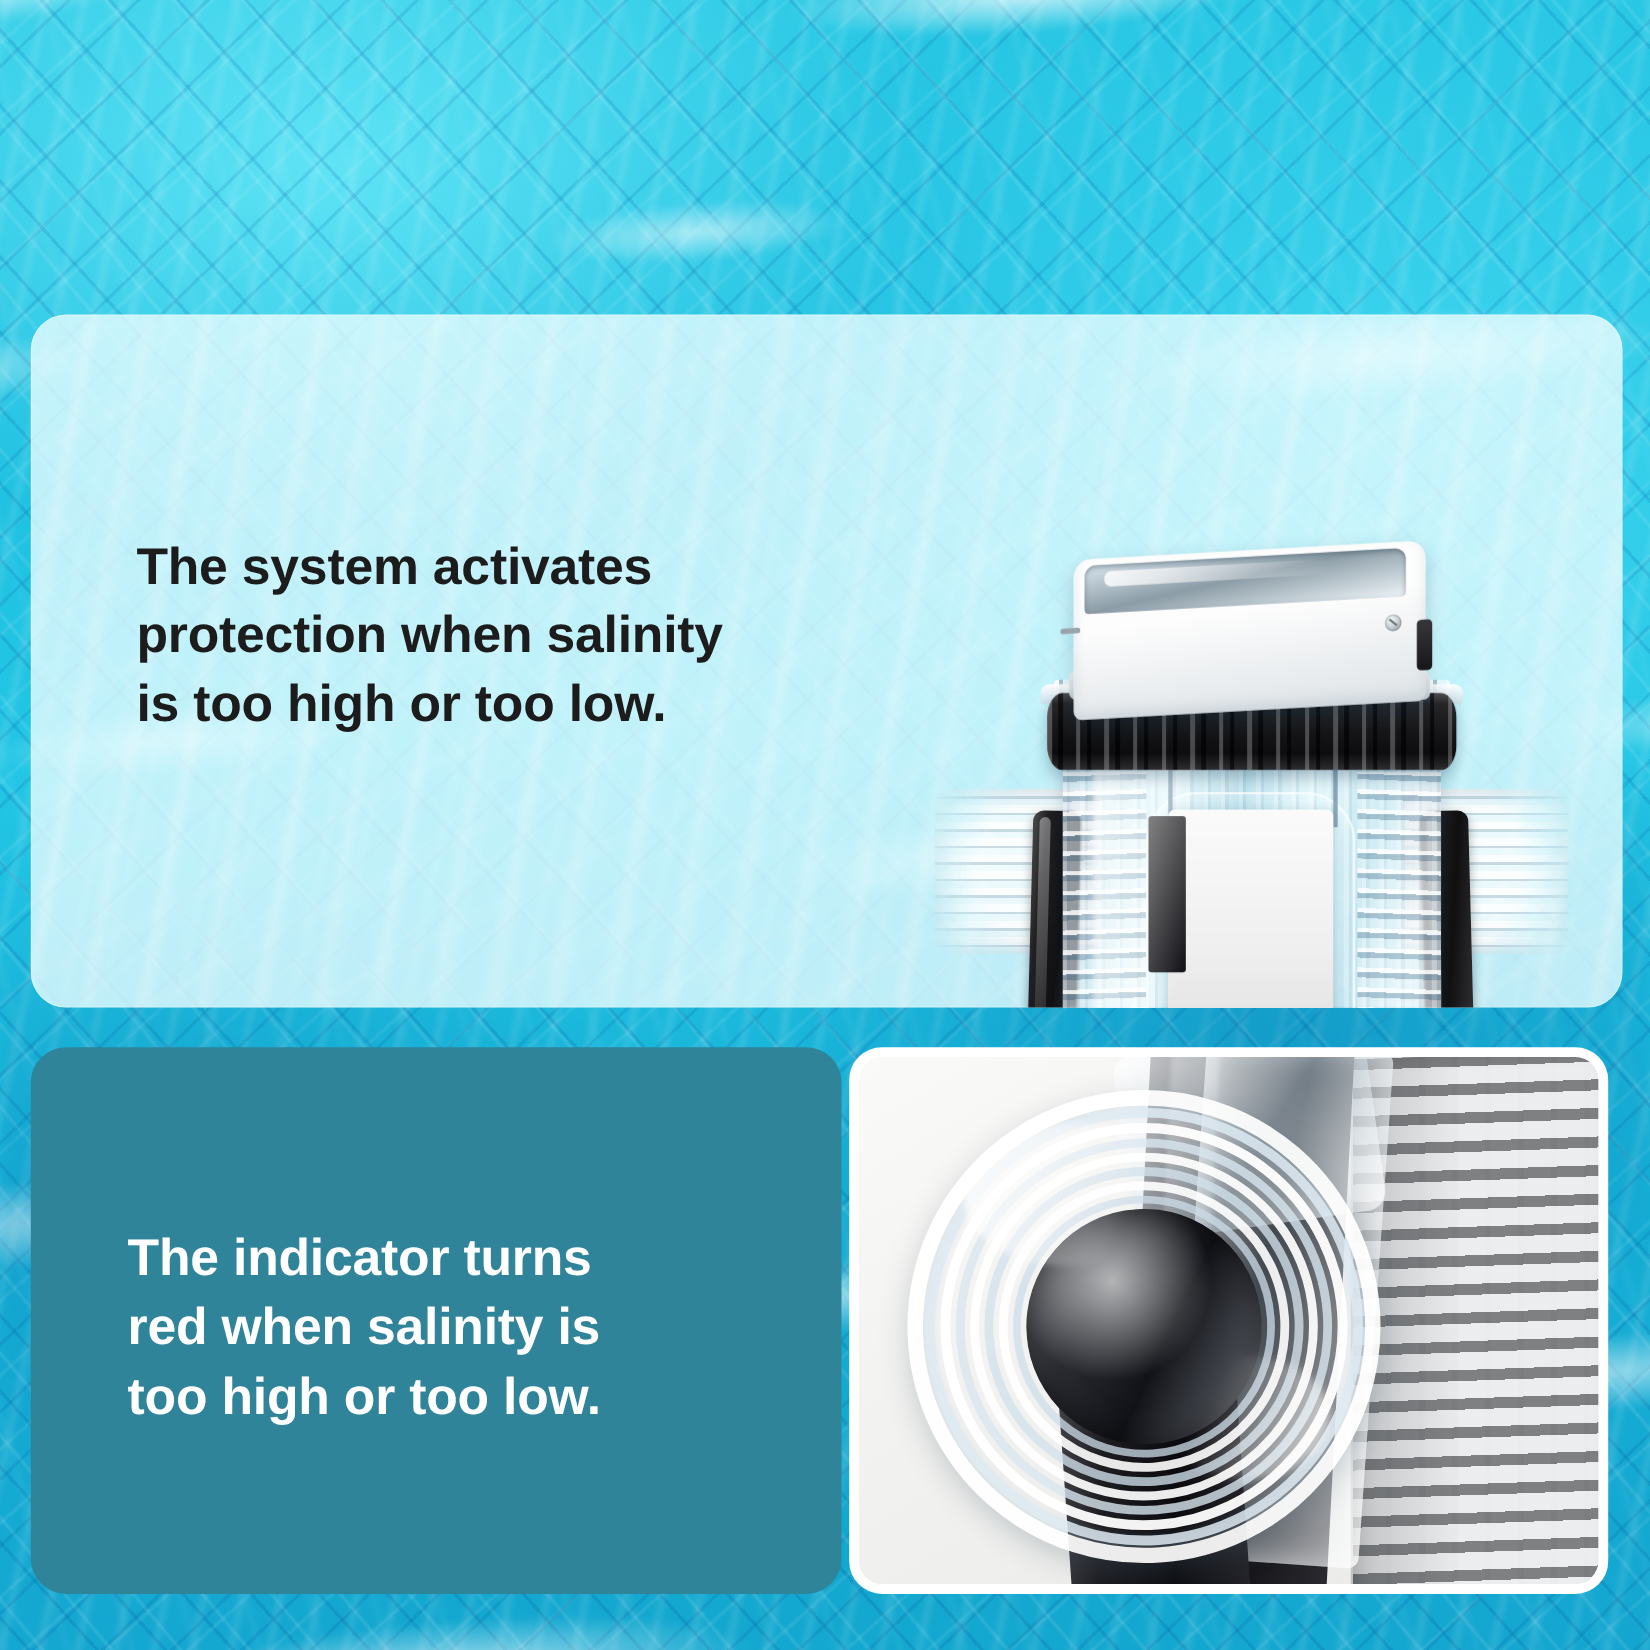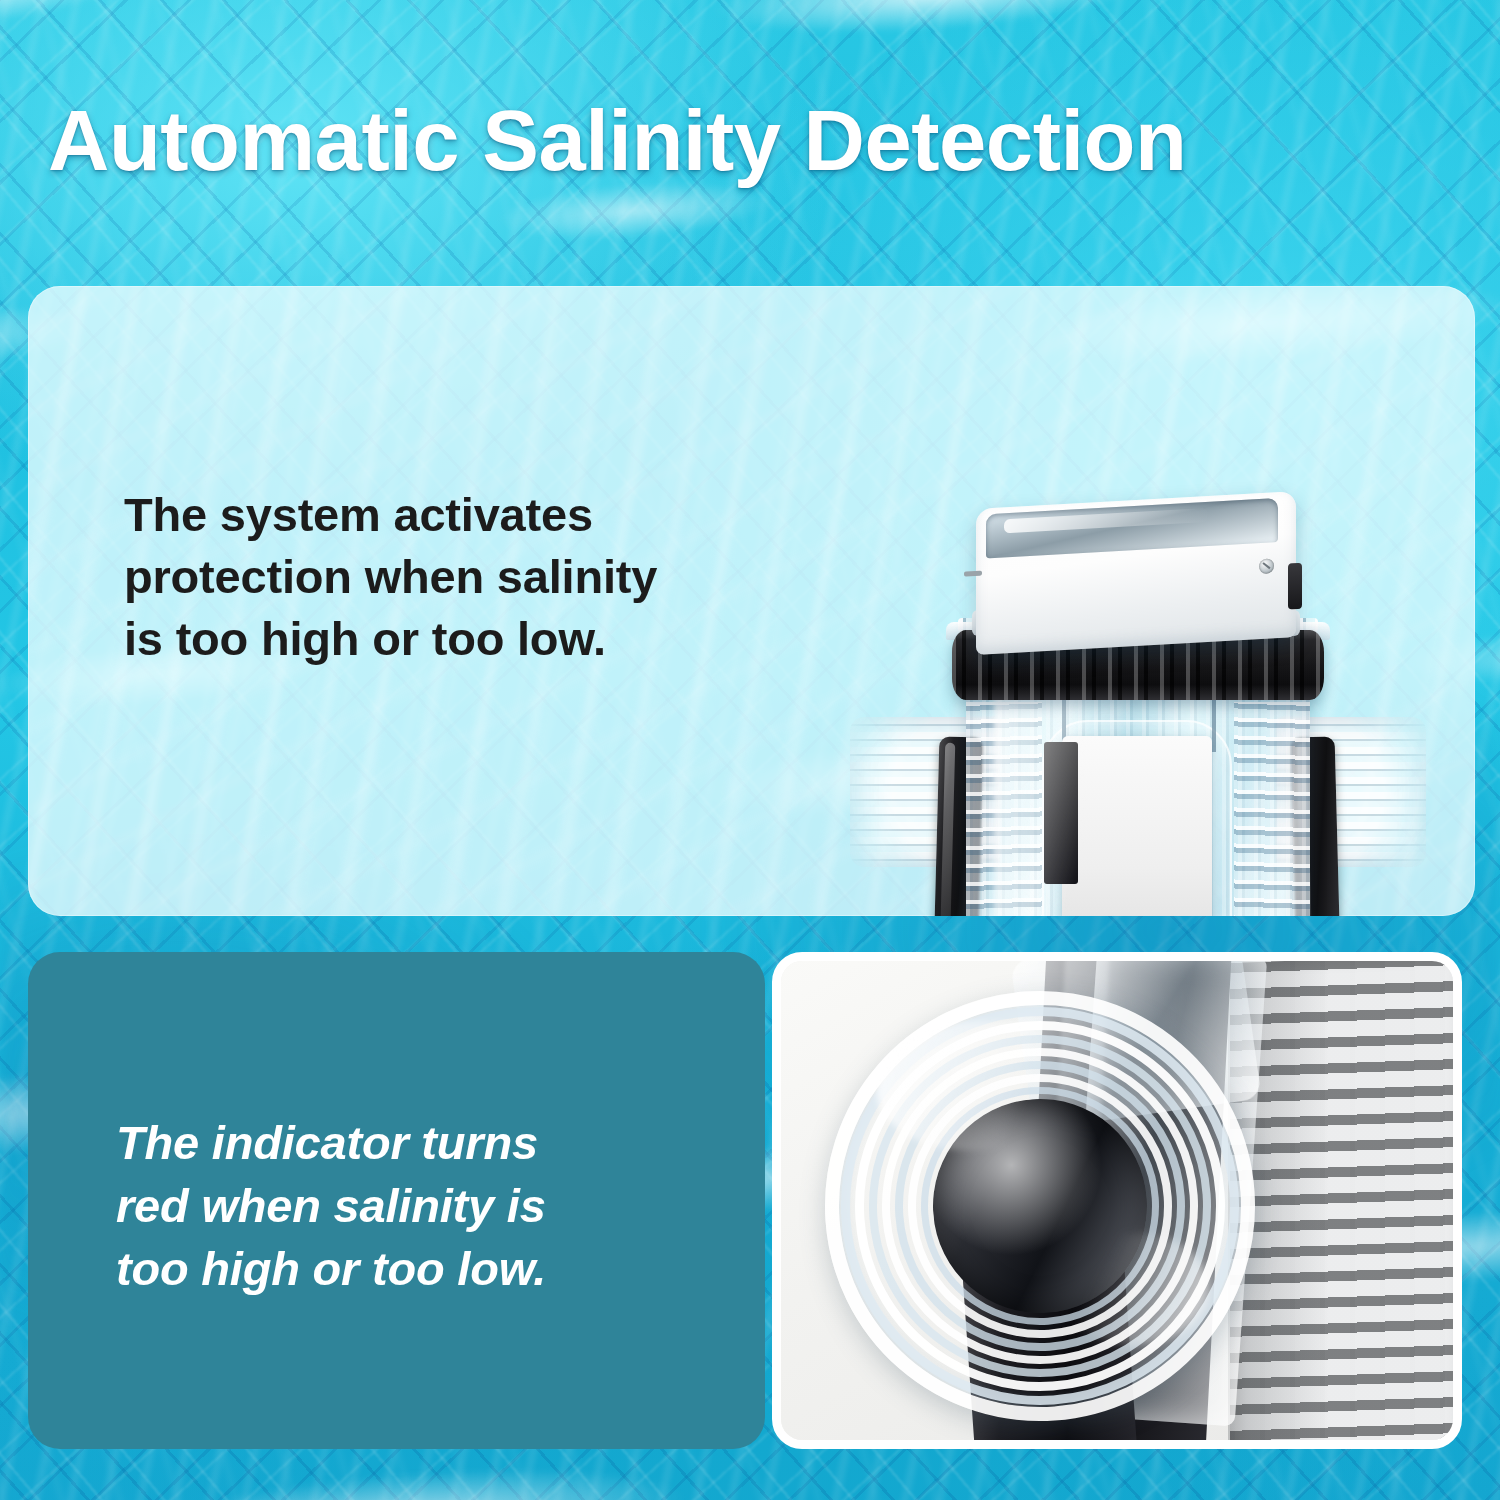--- a/index.html
+++ b/index.html
@@ -145,21 +145,20 @@
   }
   .txt-teal{
     position:absolute;
     left:88px; top:160px;
     font-size:47px;
     color:#ffffff;
     font-weight:700;
     line-height:1.34;
     letter-spacing:-0.2px;
     white-space:pre-line;
-    font-style:italic;
   }
 
   
   .device{
     position:absolute;
     left:820px; top:10px;
     width:580px; height:600px;
   }
 
   
@@ -435,21 +434,20 @@
 
 <div id="stage">
 
   <div class="water-base"></div>
   <div class="tiles"></div>
   <div class="tiles2"></div>
   <div class="caustics"></div>
   <div class="caustics-b"></div>
   <div class="deep-shade"></div>
 
-  <h1 class="title">Automatic Salinity Detection</h1>
 
   <section class="panel-light">
 
     <div class="txt txt-light">The system activates
 protection when salinity
 is too high or too low.</div>
 
     <div class="device">
 
       <div class="port left"></div>

